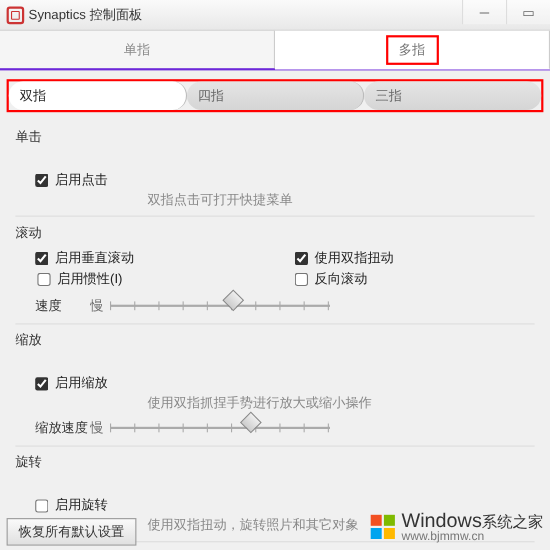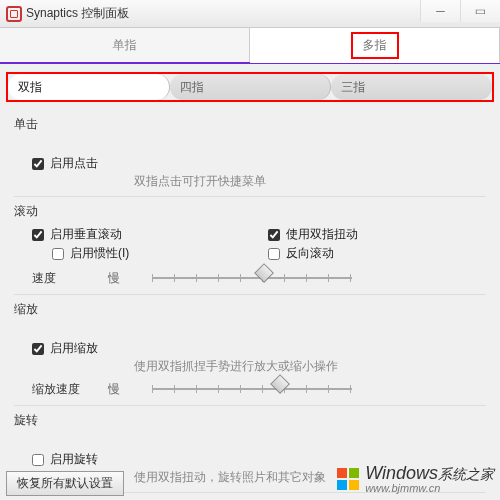--- a/index.html
+++ b/index.html
@@ -20,31 +20,31 @@
     .sub-tab.active{background:#fff;color:#222;}
     .sub-tab:last-child{border-right:none;}
     .content{padding:8px 14px 0 14px;color:#222;}
     .sect-title{margin:6px 0 4px 0;color:#333;}
     .row{display:flex;align-items:center;margin:2px 0 2px 18px;gap:6px;}
     .desc{color:#888;margin-left:30px;margin-top:36px;}
     .col2{display:flex;}
     .col2 .left{flex:1;}
     .col2 .right{flex:1;}
     input[type=checkbox]{width:12px;height:12px;accent-color:#333;}
-    .slider-row{display:flex;align-items:center;margin:4px 0 4px 18px;gap:26px;}
+    .slider-row{display:flex;align-items:center;margin:4px 0 4px 18px;gap:0;}
     .slider-label{width:50px;color:#333;}
     .slider-min{color:#666;margin-right:6px;}
     .slider{flex:1;max-width:200px;height:20px;position:relative;}
     .slider-track{position:absolute;left:0;right:0;top:9px;height:2px;background:#aaa;}
     .slider-tick{position:absolute;top:6px;width:1px;height:8px;background:#aaa;}
     .slider-thumb{position:absolute;top:3px;width:14px;height:14px;background:linear-gradient(#eee,#ccc);border:1px solid #888;transform:rotate(45deg) translate(-50%,0);}
     hr{border:none;border-top:1px solid #ddd;margin:6px 0;}
     .footer{position:absolute;bottom:4px;left:6px;border-radius:11px;}
     .btn{background:linear-gradient(#fafafa,#e0e0e0);border:1px solid #999;padding:3px 10px;cursor:pointer;color:#333;}
-    .watermark{position:absolute;right:6px;bottom:6px;display:flex;align-items:center;gap:6px;color:#444;font-style:italic;}
+    .watermark{position:absolute;right:6px;bottom:6px;display:flex;align-items:center;gap:6px;color:#444;}
     .watermark .logo{display:inline-grid;grid-template-columns:10px 10px;grid-template-rows:10px 10px;gap:2px;}
     .watermark .sq{width:10px;height:10px;}
     .wm-main{font-size:18px;color:#333;}
     .wm-sub{font-size:11px;color:#777;margin-top:-2px;}
   </style>
 </head>
 <body>
 
 <div class="titlebar">
   <span class="icon"></span>
@@ -80,21 +80,21 @@
   </div>
   <hr>
 
   <div class="sect-title">滚动</div>
   <div class="col2">
     <div class="left">
       <div class="row">
         <input type="checkbox" checked="" style="">
         <span>启用垂直滚动</span>
       </div>
-      <div class="row" style="margin-left:38px;">
+      <div class="row" style="margin-left:20px;">
         <input type="checkbox" style="">
         <span>启用惯性(I)</span>
       </div>
     </div>
     <div class="right">
       <div class="row">
         <input type="checkbox" checked="" style="">
         <span>使用双指扭动</span>
       </div>
       <div class="row">

